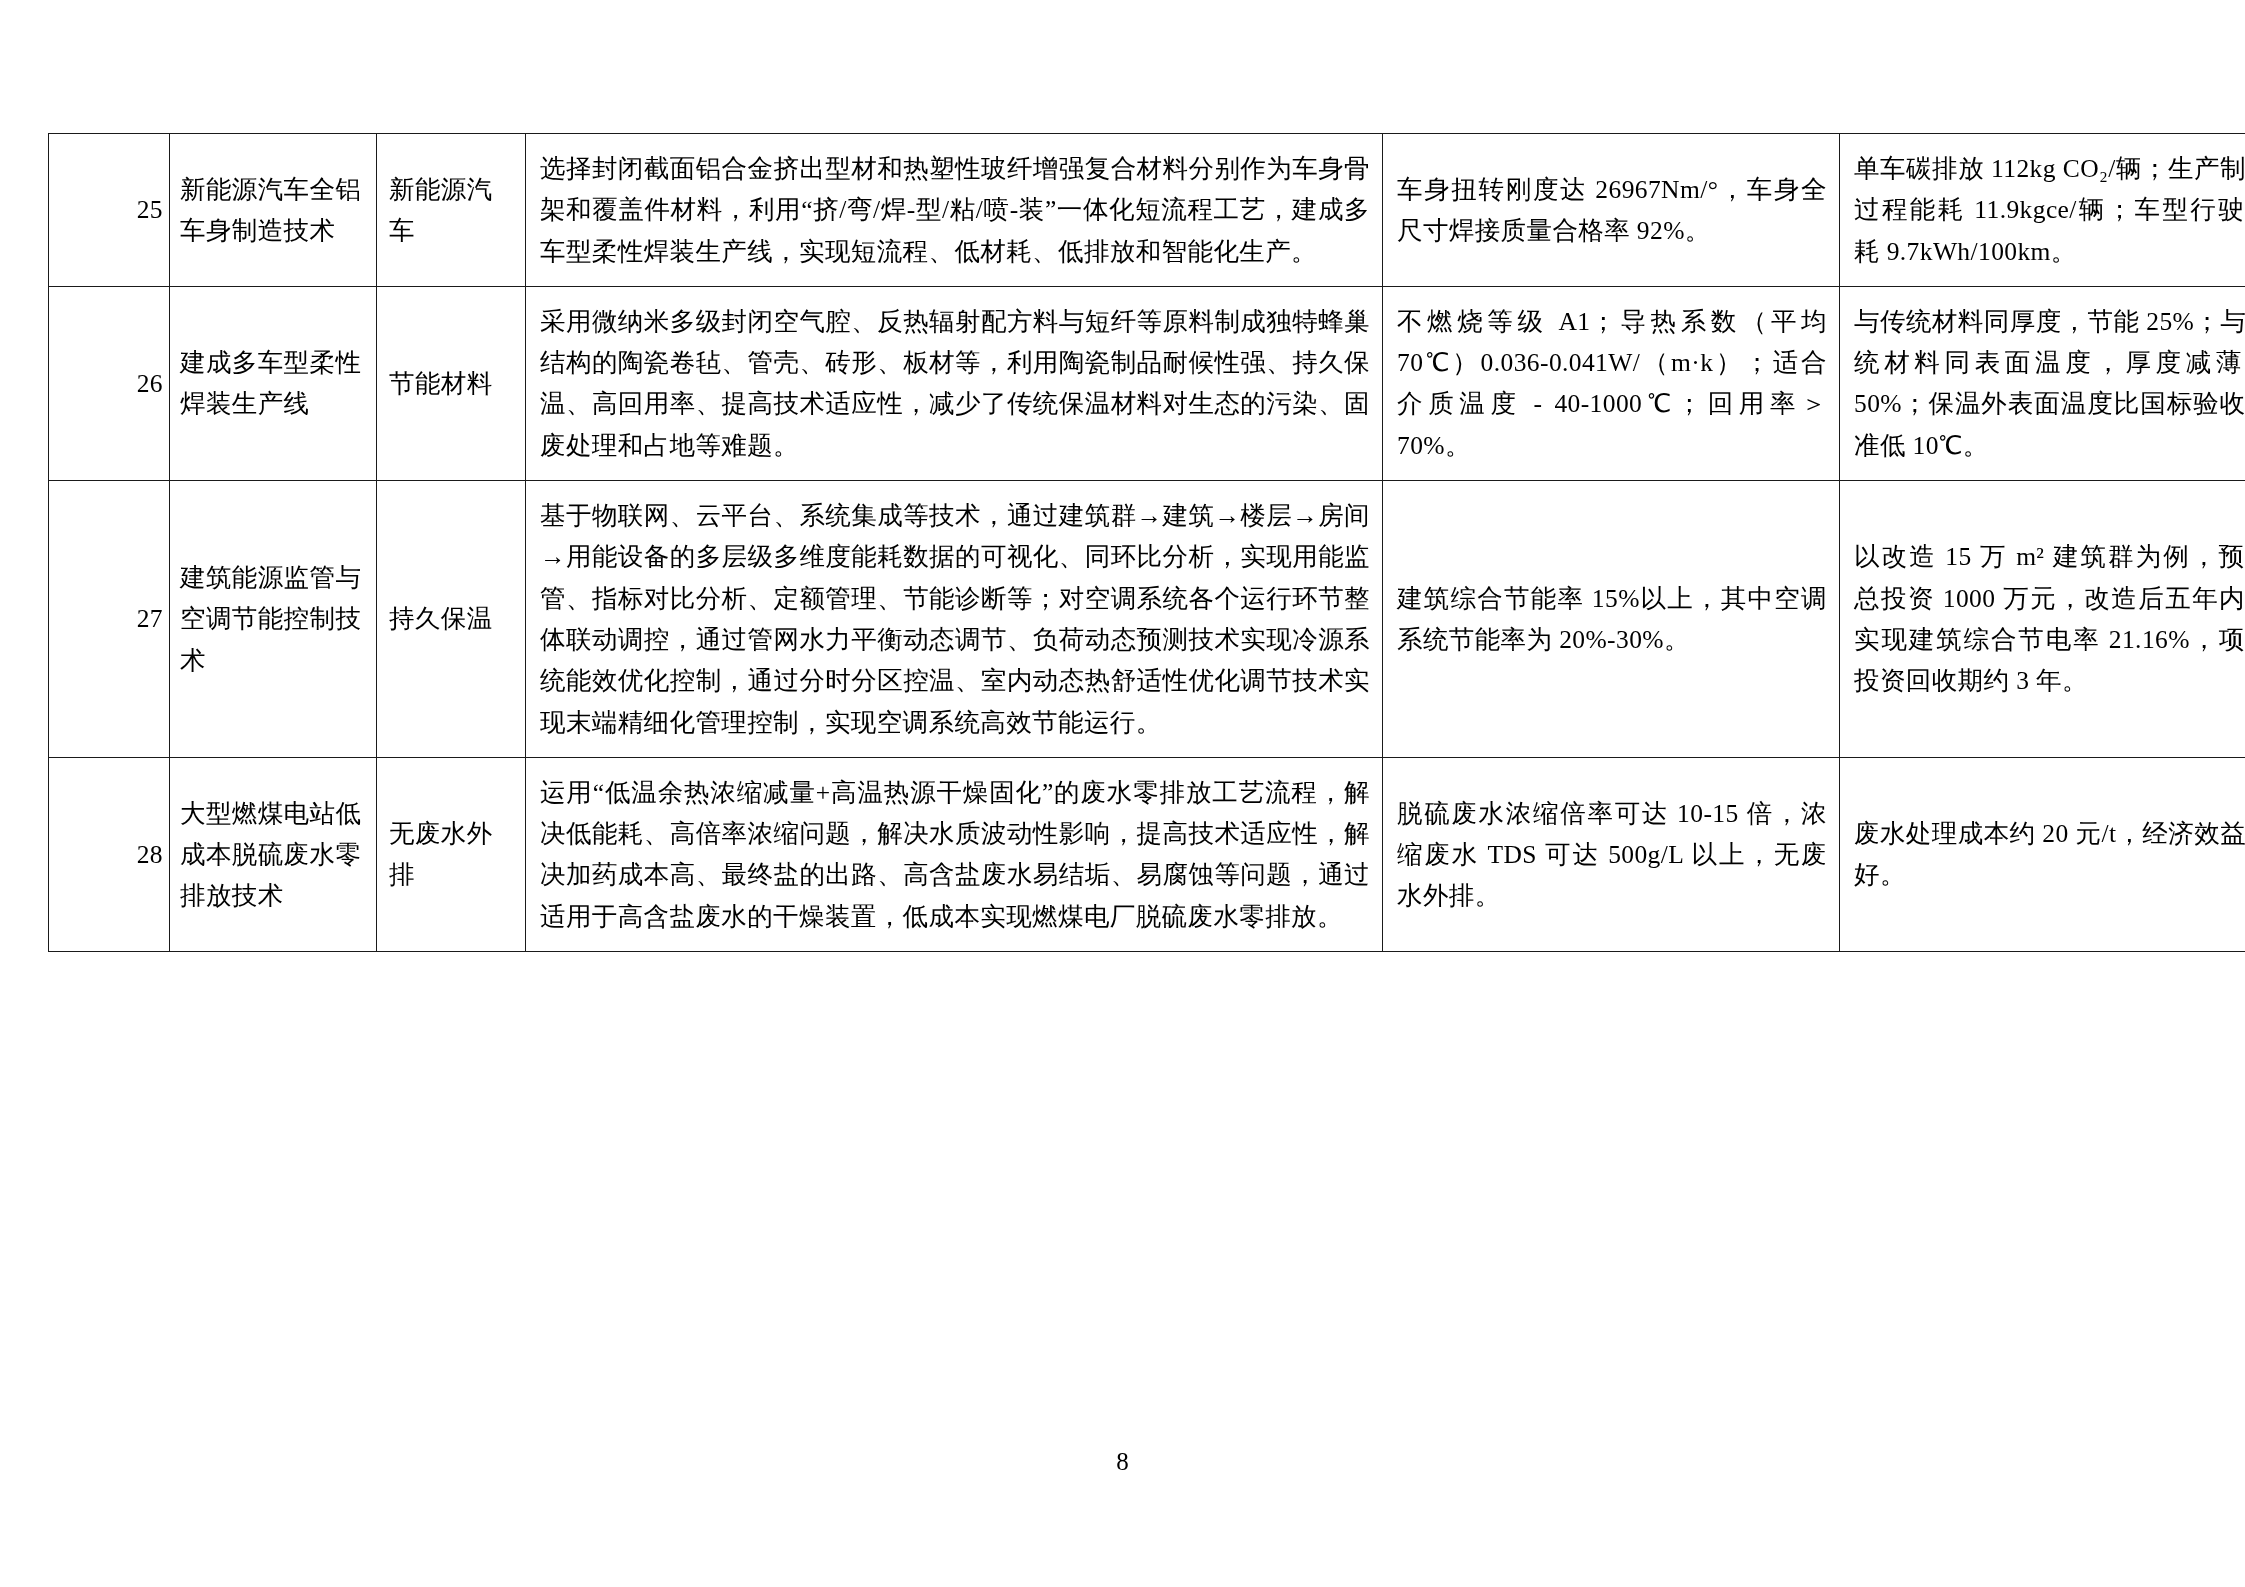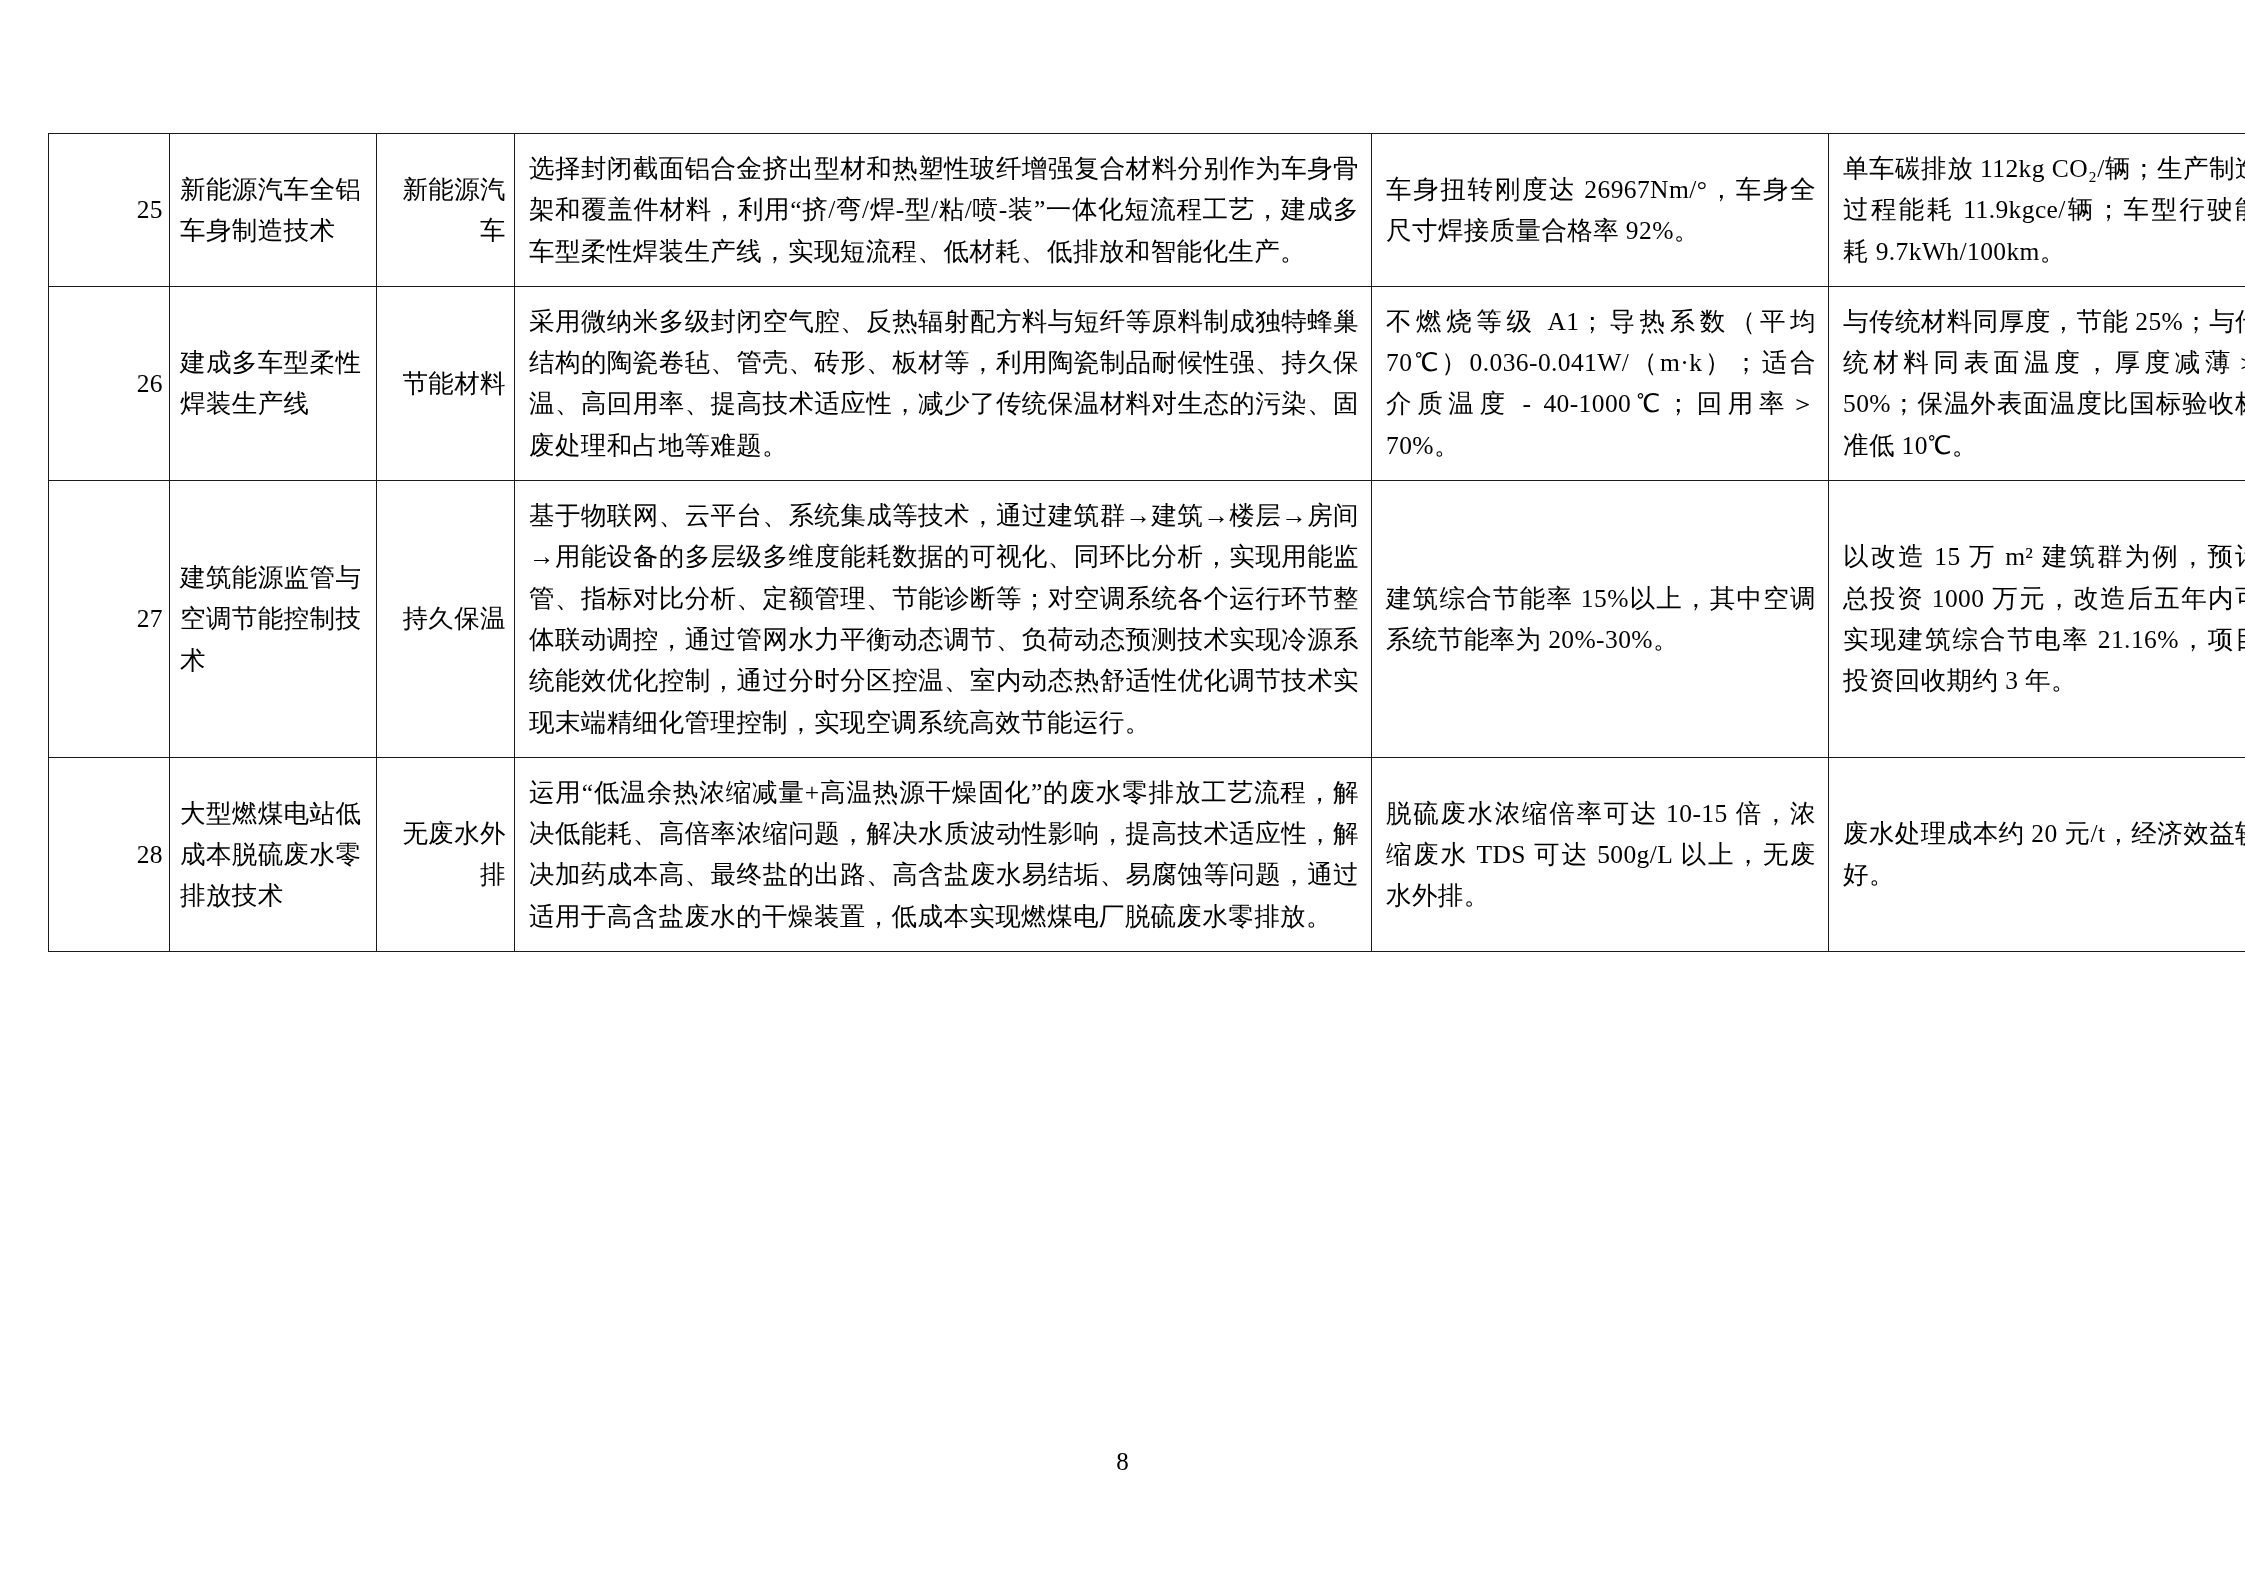--- a/index.html
+++ b/index.html
@@ -45,22 +45,22 @@
     padding-left: 6px;
     padding-right: 6px;
   }
   td.col-name {
     width: 186px;
     padding-left: 10px;
     padding-right: 10px;
   }
   td.col-field {
     width: 128px;
-    text-align: right;
-    padding-left: 1px;
+    text-align: left;
+    padding-left: 12px;
     padding-right: 8px;
   }
   td.col-desc {
     width: 830px;
     text-align: justify;
     text-justify: inter-ideograph;
   }
   td.col-indicator {
     width: 430px;
     text-align: justify;

